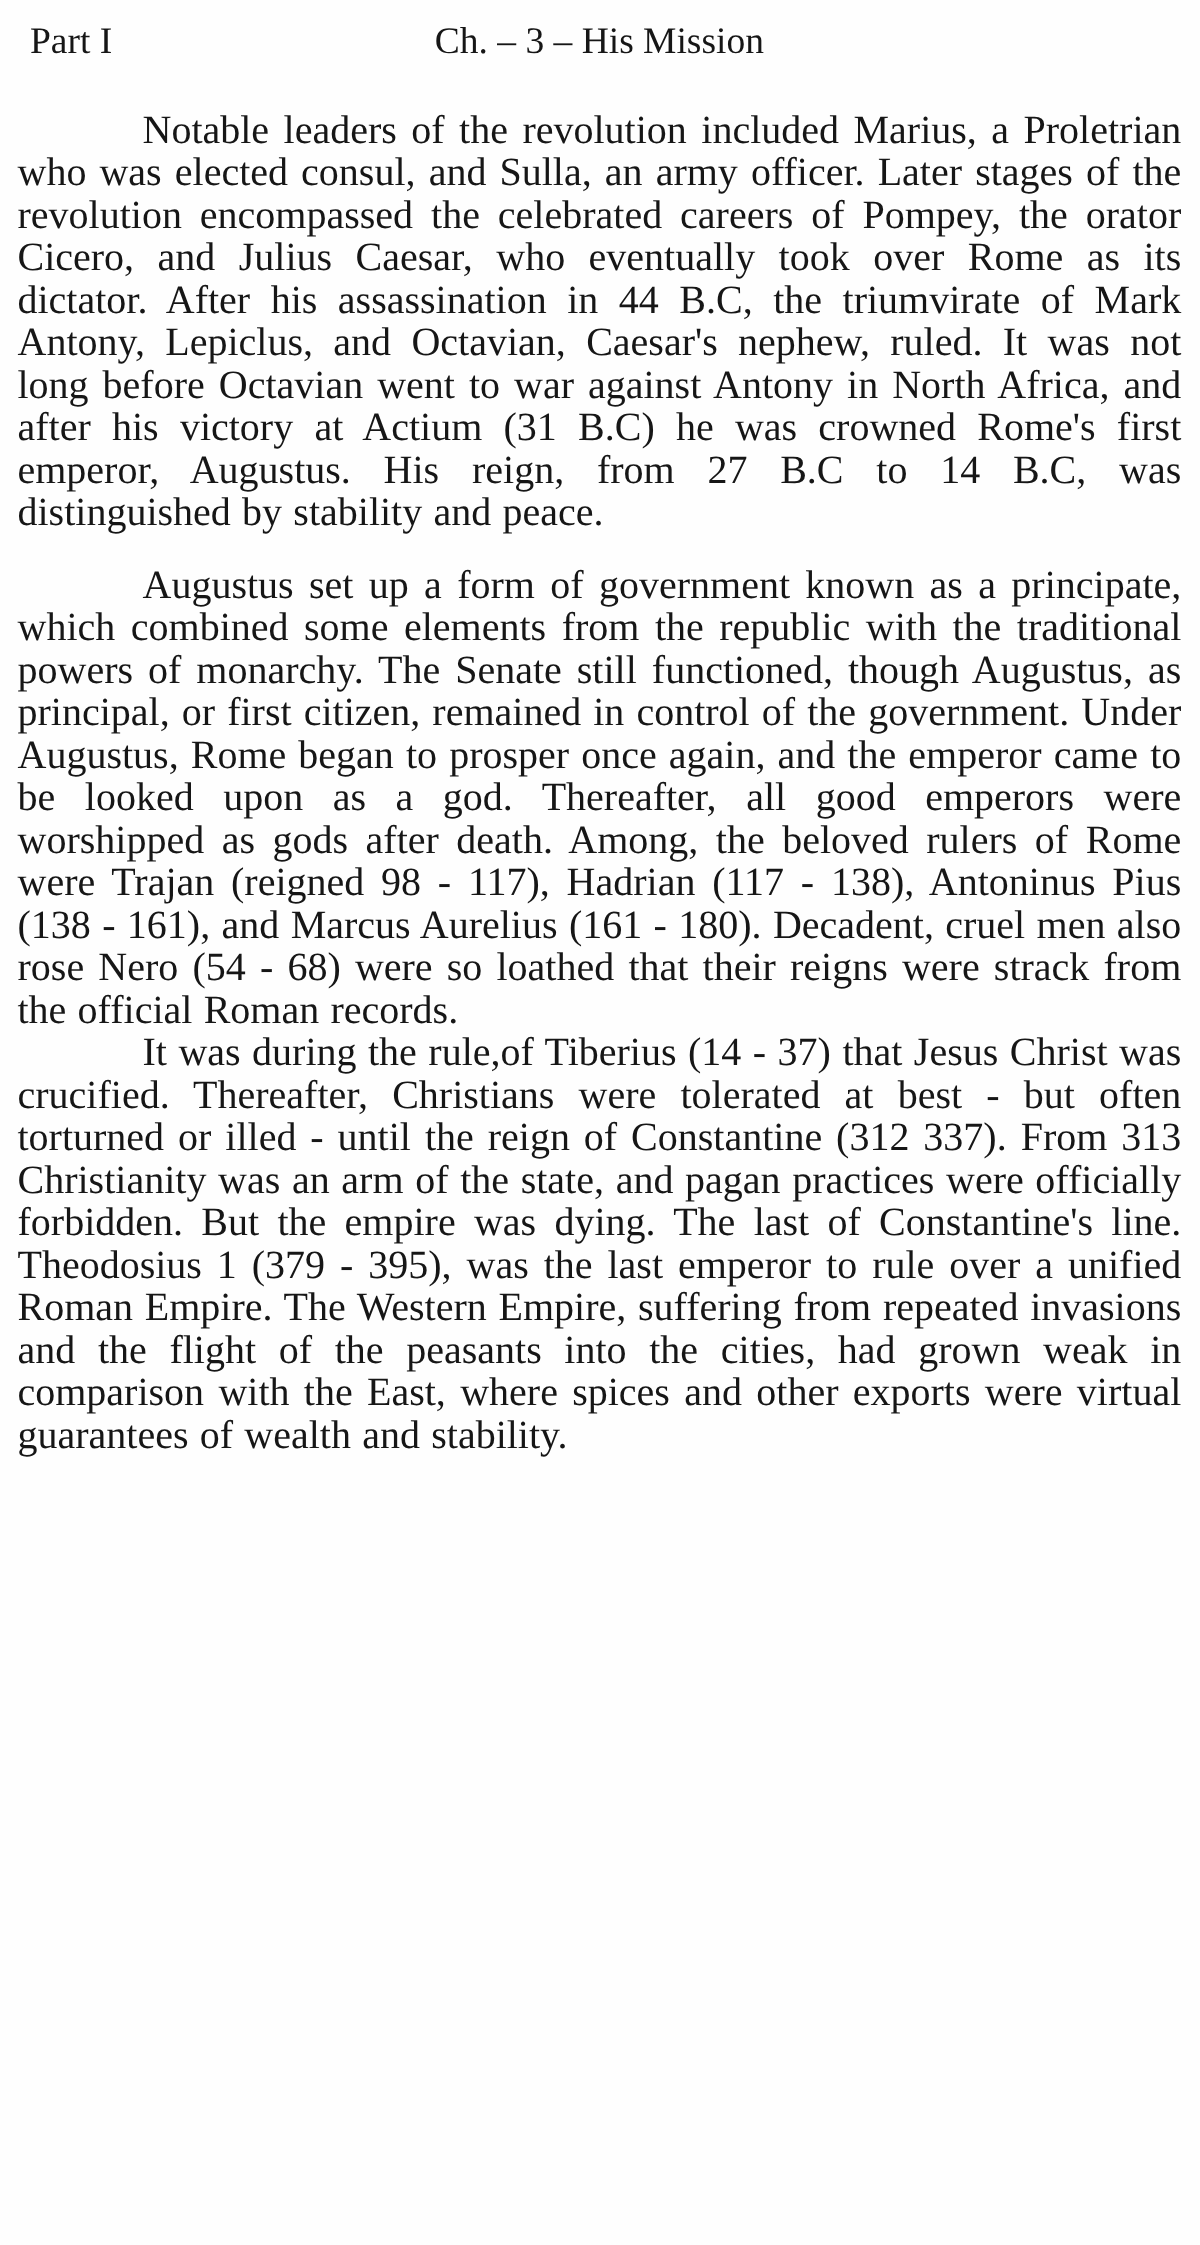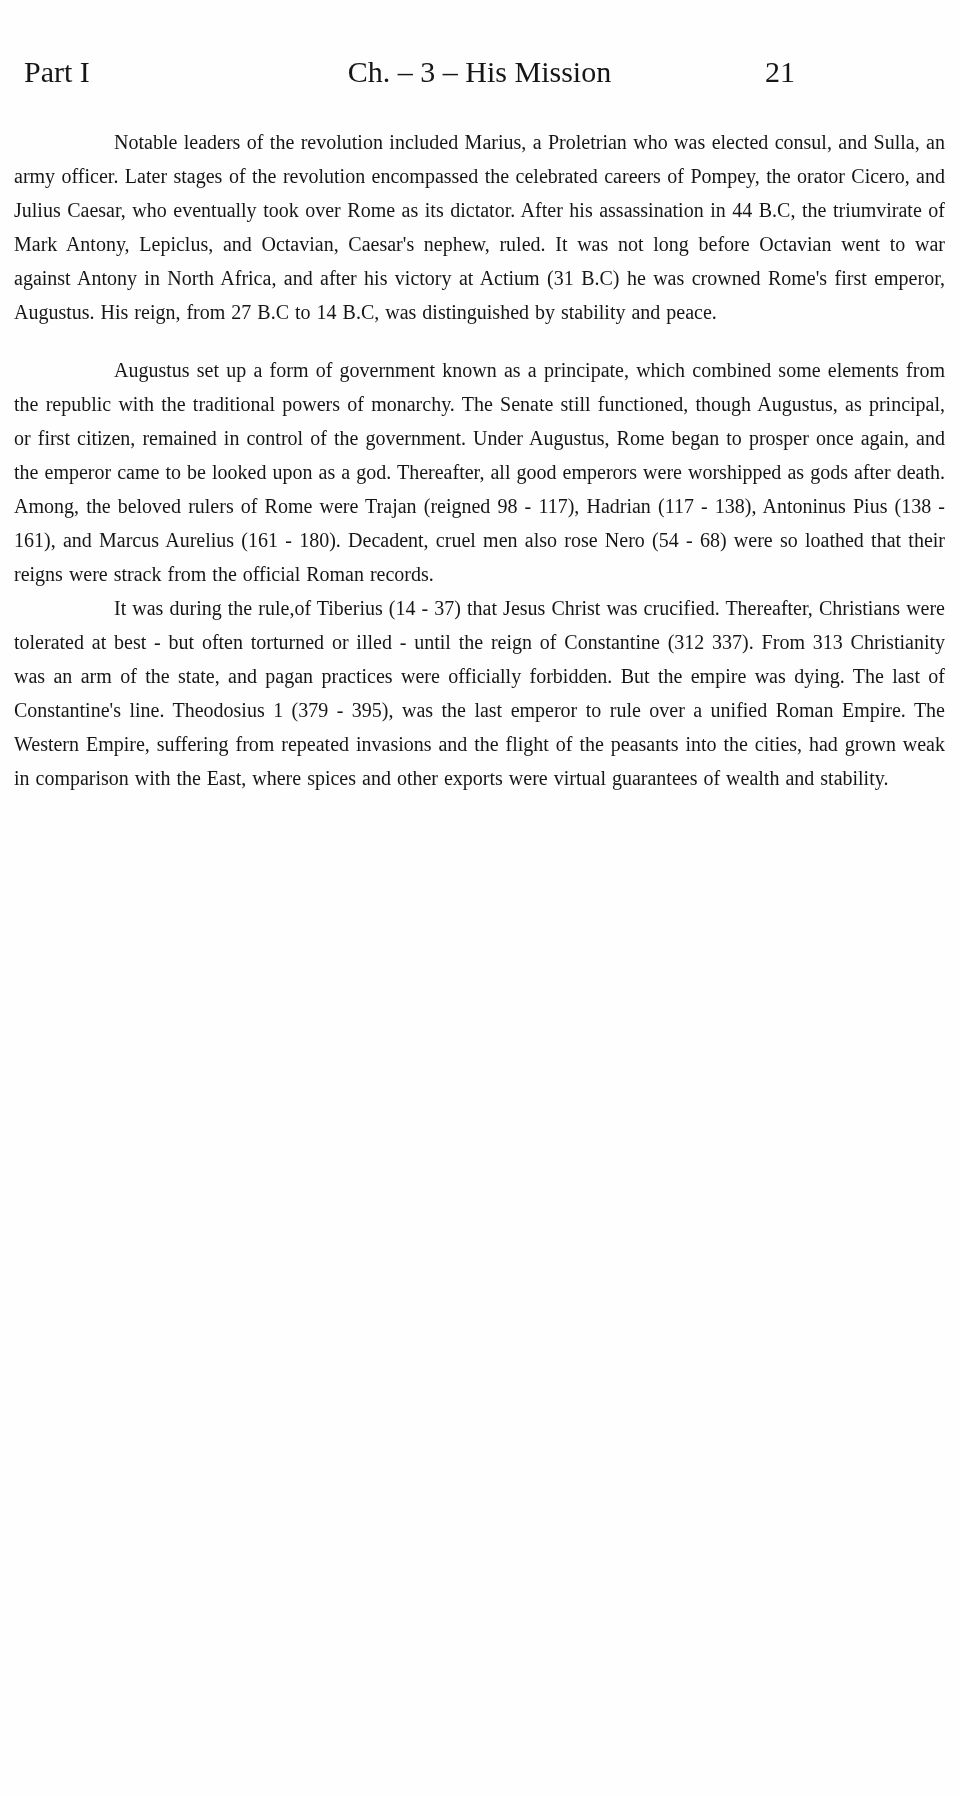--- a/index.html
+++ b/index.html
@@ -27,46 +27,44 @@
     align-items: baseline;
     font-size: 30px;
     line-height: 34px;
     margin-bottom: 36px;
   }
   .header .left {
     text-align: left;
     padding-left: 10px;
   }
   .header .center {
-    margin-top: 39px;
   }
   .header .right {
     text-align: right;
     padding-right: 150px;
   }
   .para {
     margin: 0;
-    font-size: 20px;
+    font-size: 32px;
     line-height: 34px;
     text-align: justify;
     text-indent: 100px;
     word-spacing: 1px;
   }
   .gap-large {
     margin-top: 24px;
   }
 </style>
 </head>
 <body>
 
 <div class="page">
   <div class="header">
     <span class="left">Part I</span>
     <span class="center">Ch. – 3 – His Mission</span>
-    <span class="right">21</span>
   </div>
 
   <p class="para">Notable leaders of the revolution included Marius, a Proletrian who was elected consul, and Sulla, an army officer. Later stages of the revolution encompassed the celebrated careers of Pompey, the orator Cicero, and Julius Caesar, who eventually took over Rome as its dictator. After his assassination in 44 B.C, the triumvirate of Mark Antony, Lepiclus, and Octavian, Caesar's nephew, ruled. It was not long before Octavian went to war against Antony in North Africa, and after his victory at Actium (31 B.C) he was crowned Rome's first emperor, Augustus. His reign, from 27 B.C to 14 B.C, was distinguished by stability and peace.</p>
 
   <p class="para gap-large">Augustus set up a form of government known as a principate, which combined some elements from the republic with the traditional powers of monarchy. The Senate still functioned, though Augustus, as principal, or first citizen, remained in control of the government. Under Augustus, Rome began to prosper once again, and the emperor came to be looked upon as a god. Thereafter, all good emperors were worshipped as gods after death. Among, the beloved rulers of Rome were Trajan (reigned 98 - 117), Hadrian (117 - 138), Antoninus Pius (138 - 161), and Marcus Aurelius (161 - 180). Decadent, cruel men also rose Nero (54 - 68) were so loathed that their reigns were strack from the official Roman records.</p>
 
   <p class="para">It was during the rule,of Tiberius (14 - 37) that Jesus Christ was crucified. Thereafter, Christians were tolerated at best - but often torturned or illed - until the reign of Constantine (312 337). From 313 Christianity was an arm of the state, and pagan practices were officially forbidden. But the empire was dying. The last of Constantine's line. Theodosius 1 (379 - 395), was the last emperor to rule over a unified Roman Empire. The Western Empire, suffering from repeated invasions and the flight of the peasants into the cities, had grown weak in comparison with the East, where spices and other exports were virtual guarantees of wealth and stability.</p>
 
 </div>
 

